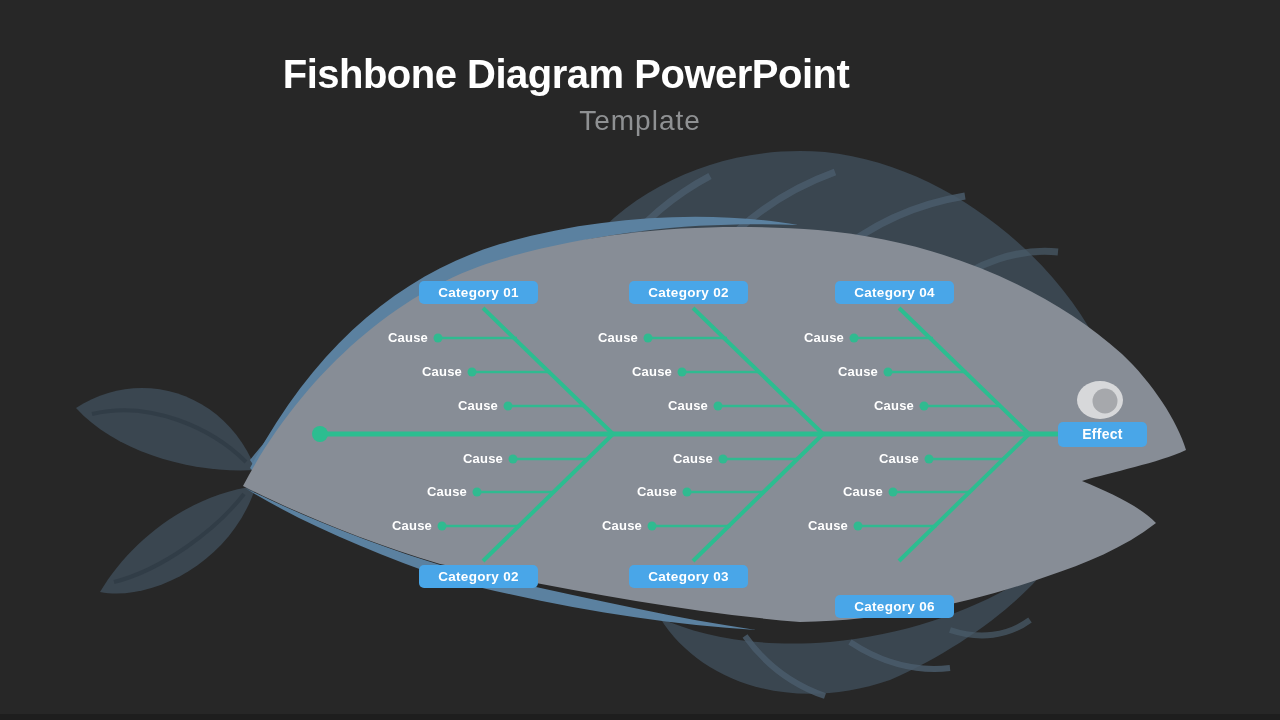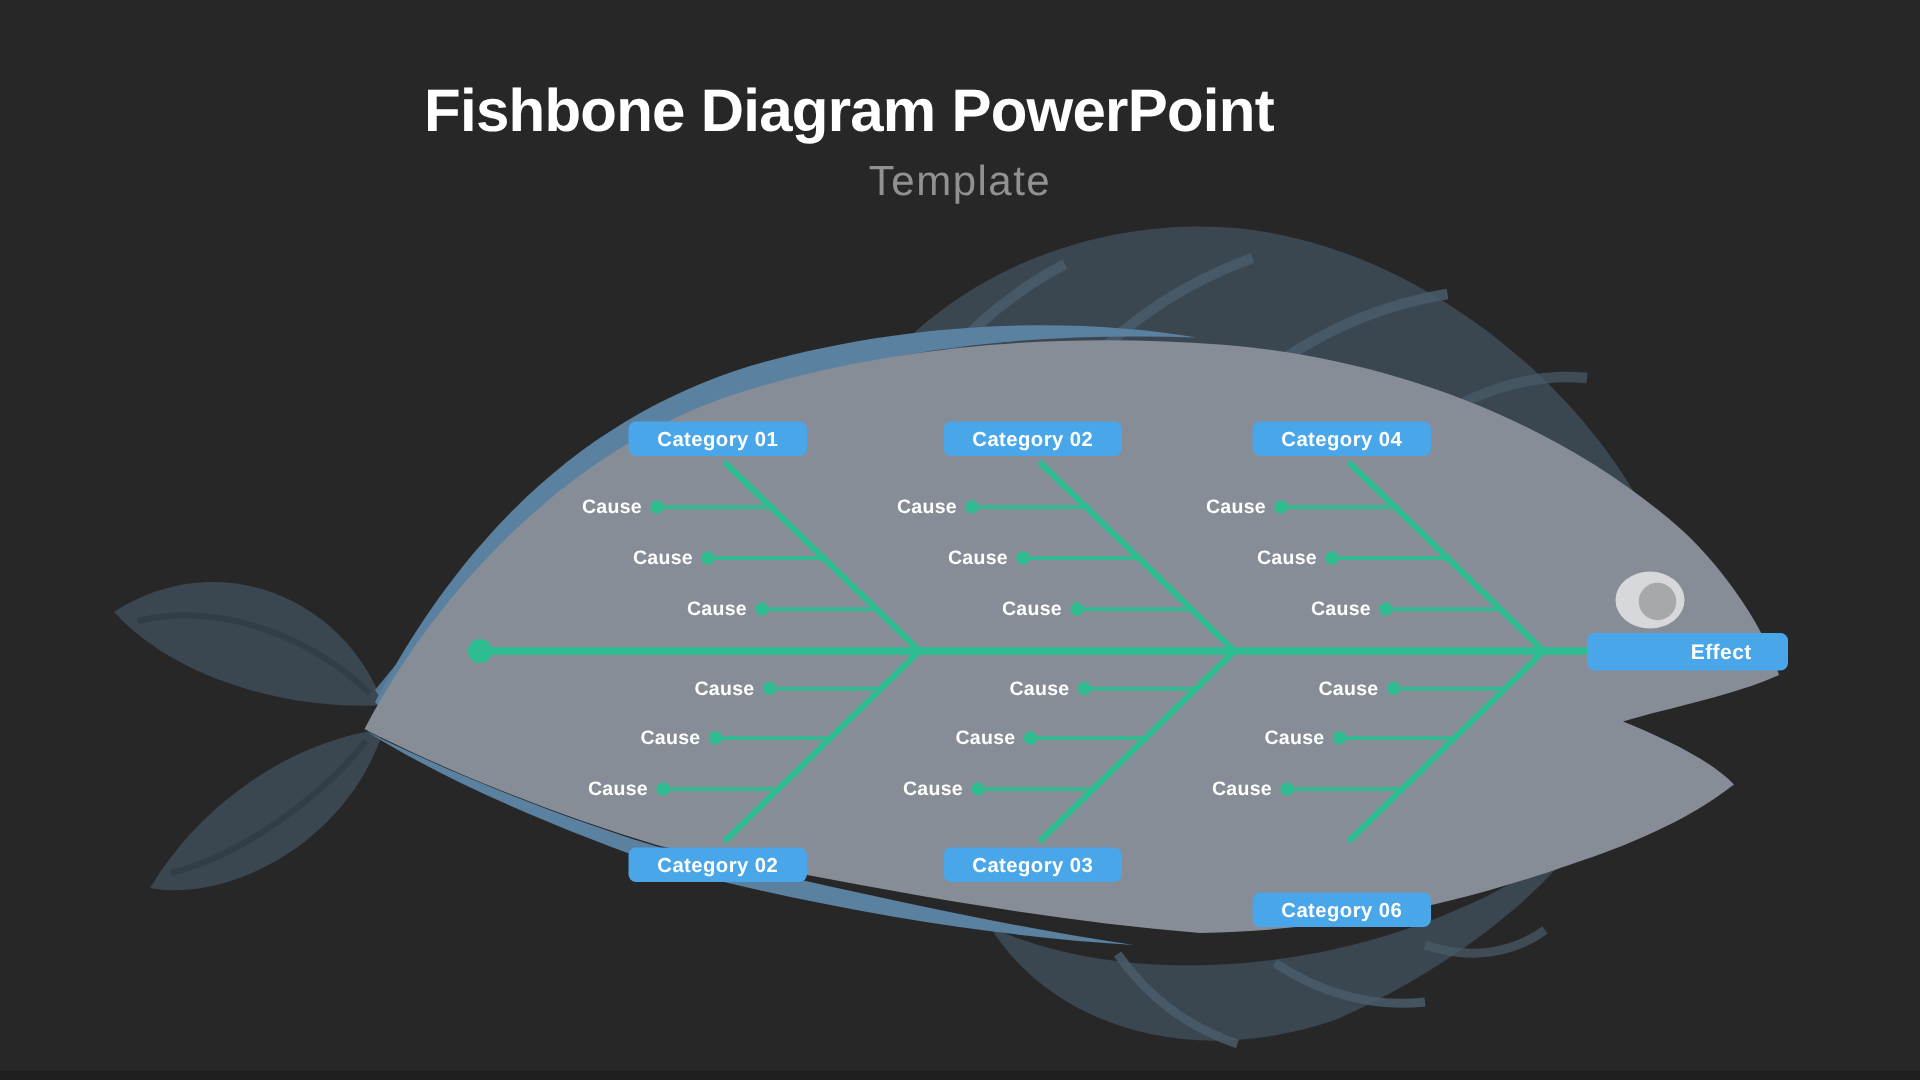--- a/index.html
+++ b/index.html
@@ -35,21 +35,21 @@
     position:absolute;width:119px;height:23px;
     background:#49a6e8;border-radius:5px;
     color:#ffffff;font-size:13.5px;font-weight:700;
     line-height:23px;text-align:center;
     letter-spacing:0.3px;
   }
   .effectbox{
     position:absolute;left:1058px;top:422px;width:89px;height:25px;
     background:#49a6e8;border-radius:5px;
     color:#ffffff;font-size:14px;font-weight:700;
-    line-height:25px;text-align:center;letter-spacing:0.3px;padding-left:45px;
+    line-height:25px;text-align:center;letter-spacing:0.3px;
   }
   .bottom-strip{
     position:absolute;left:0;bottom:0;width:1280px;height:6px;
     background:#1e1e1e;
   }
 </style>
 </head>
 <body>
 
 <div class="slide">

